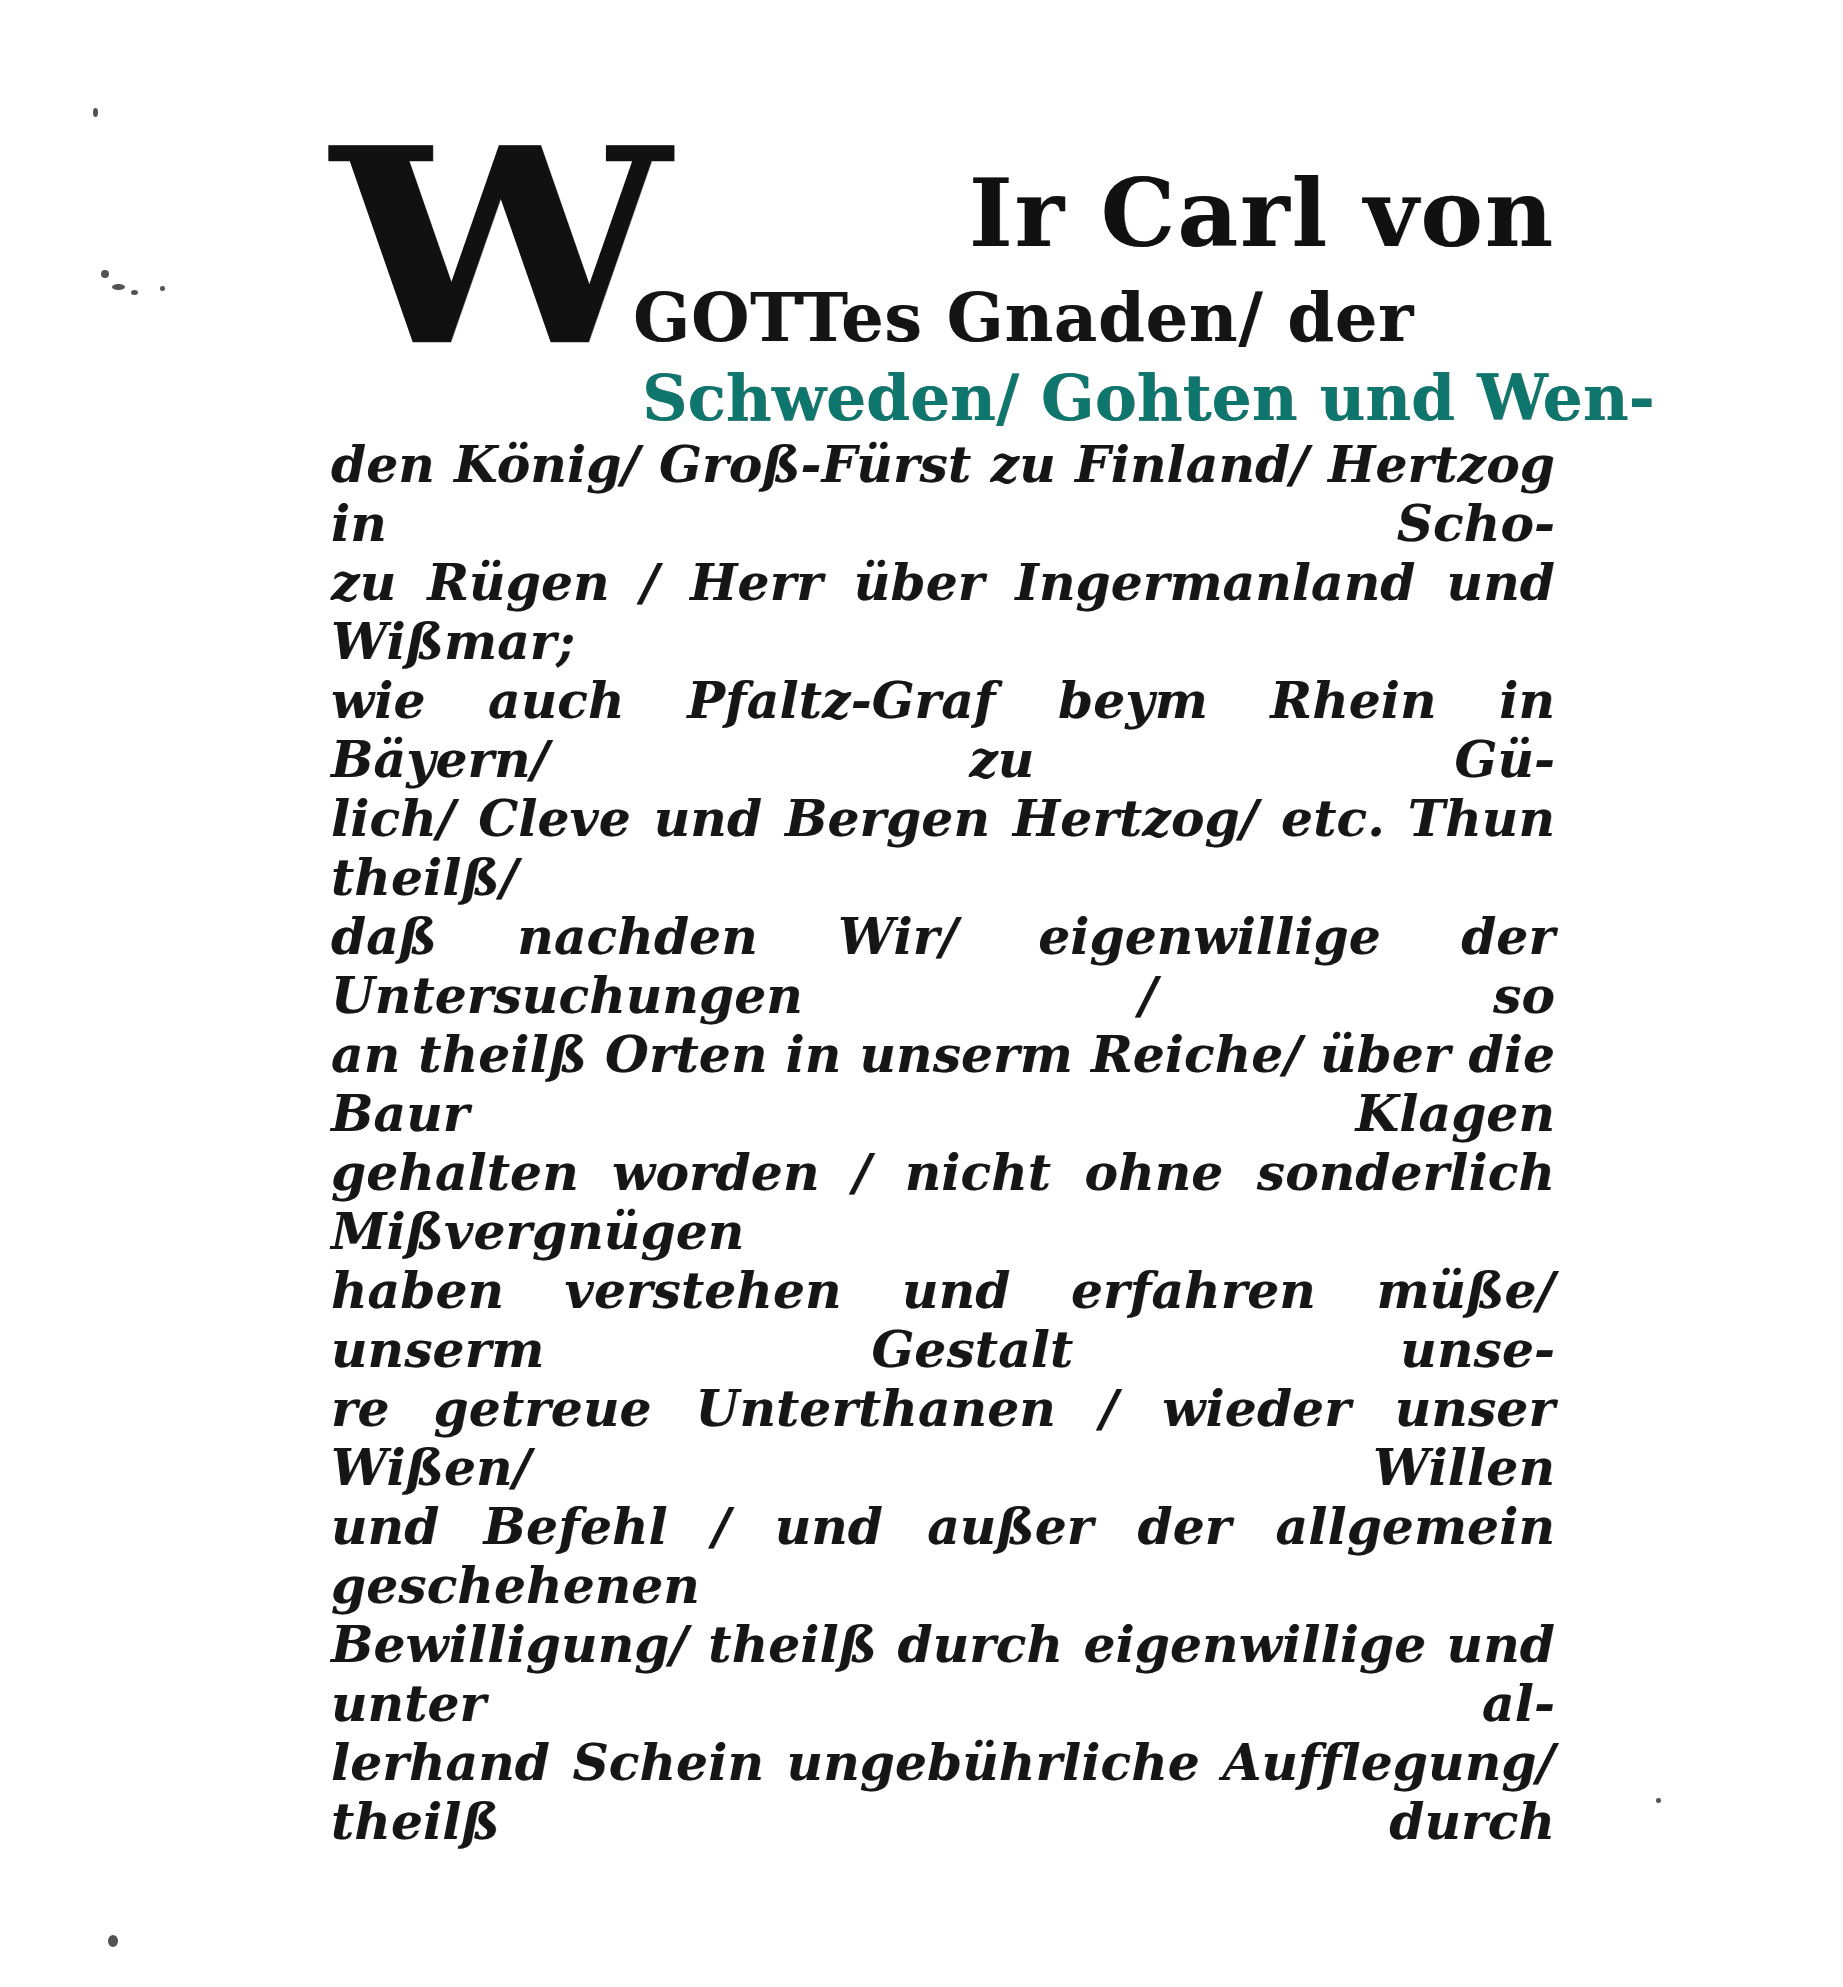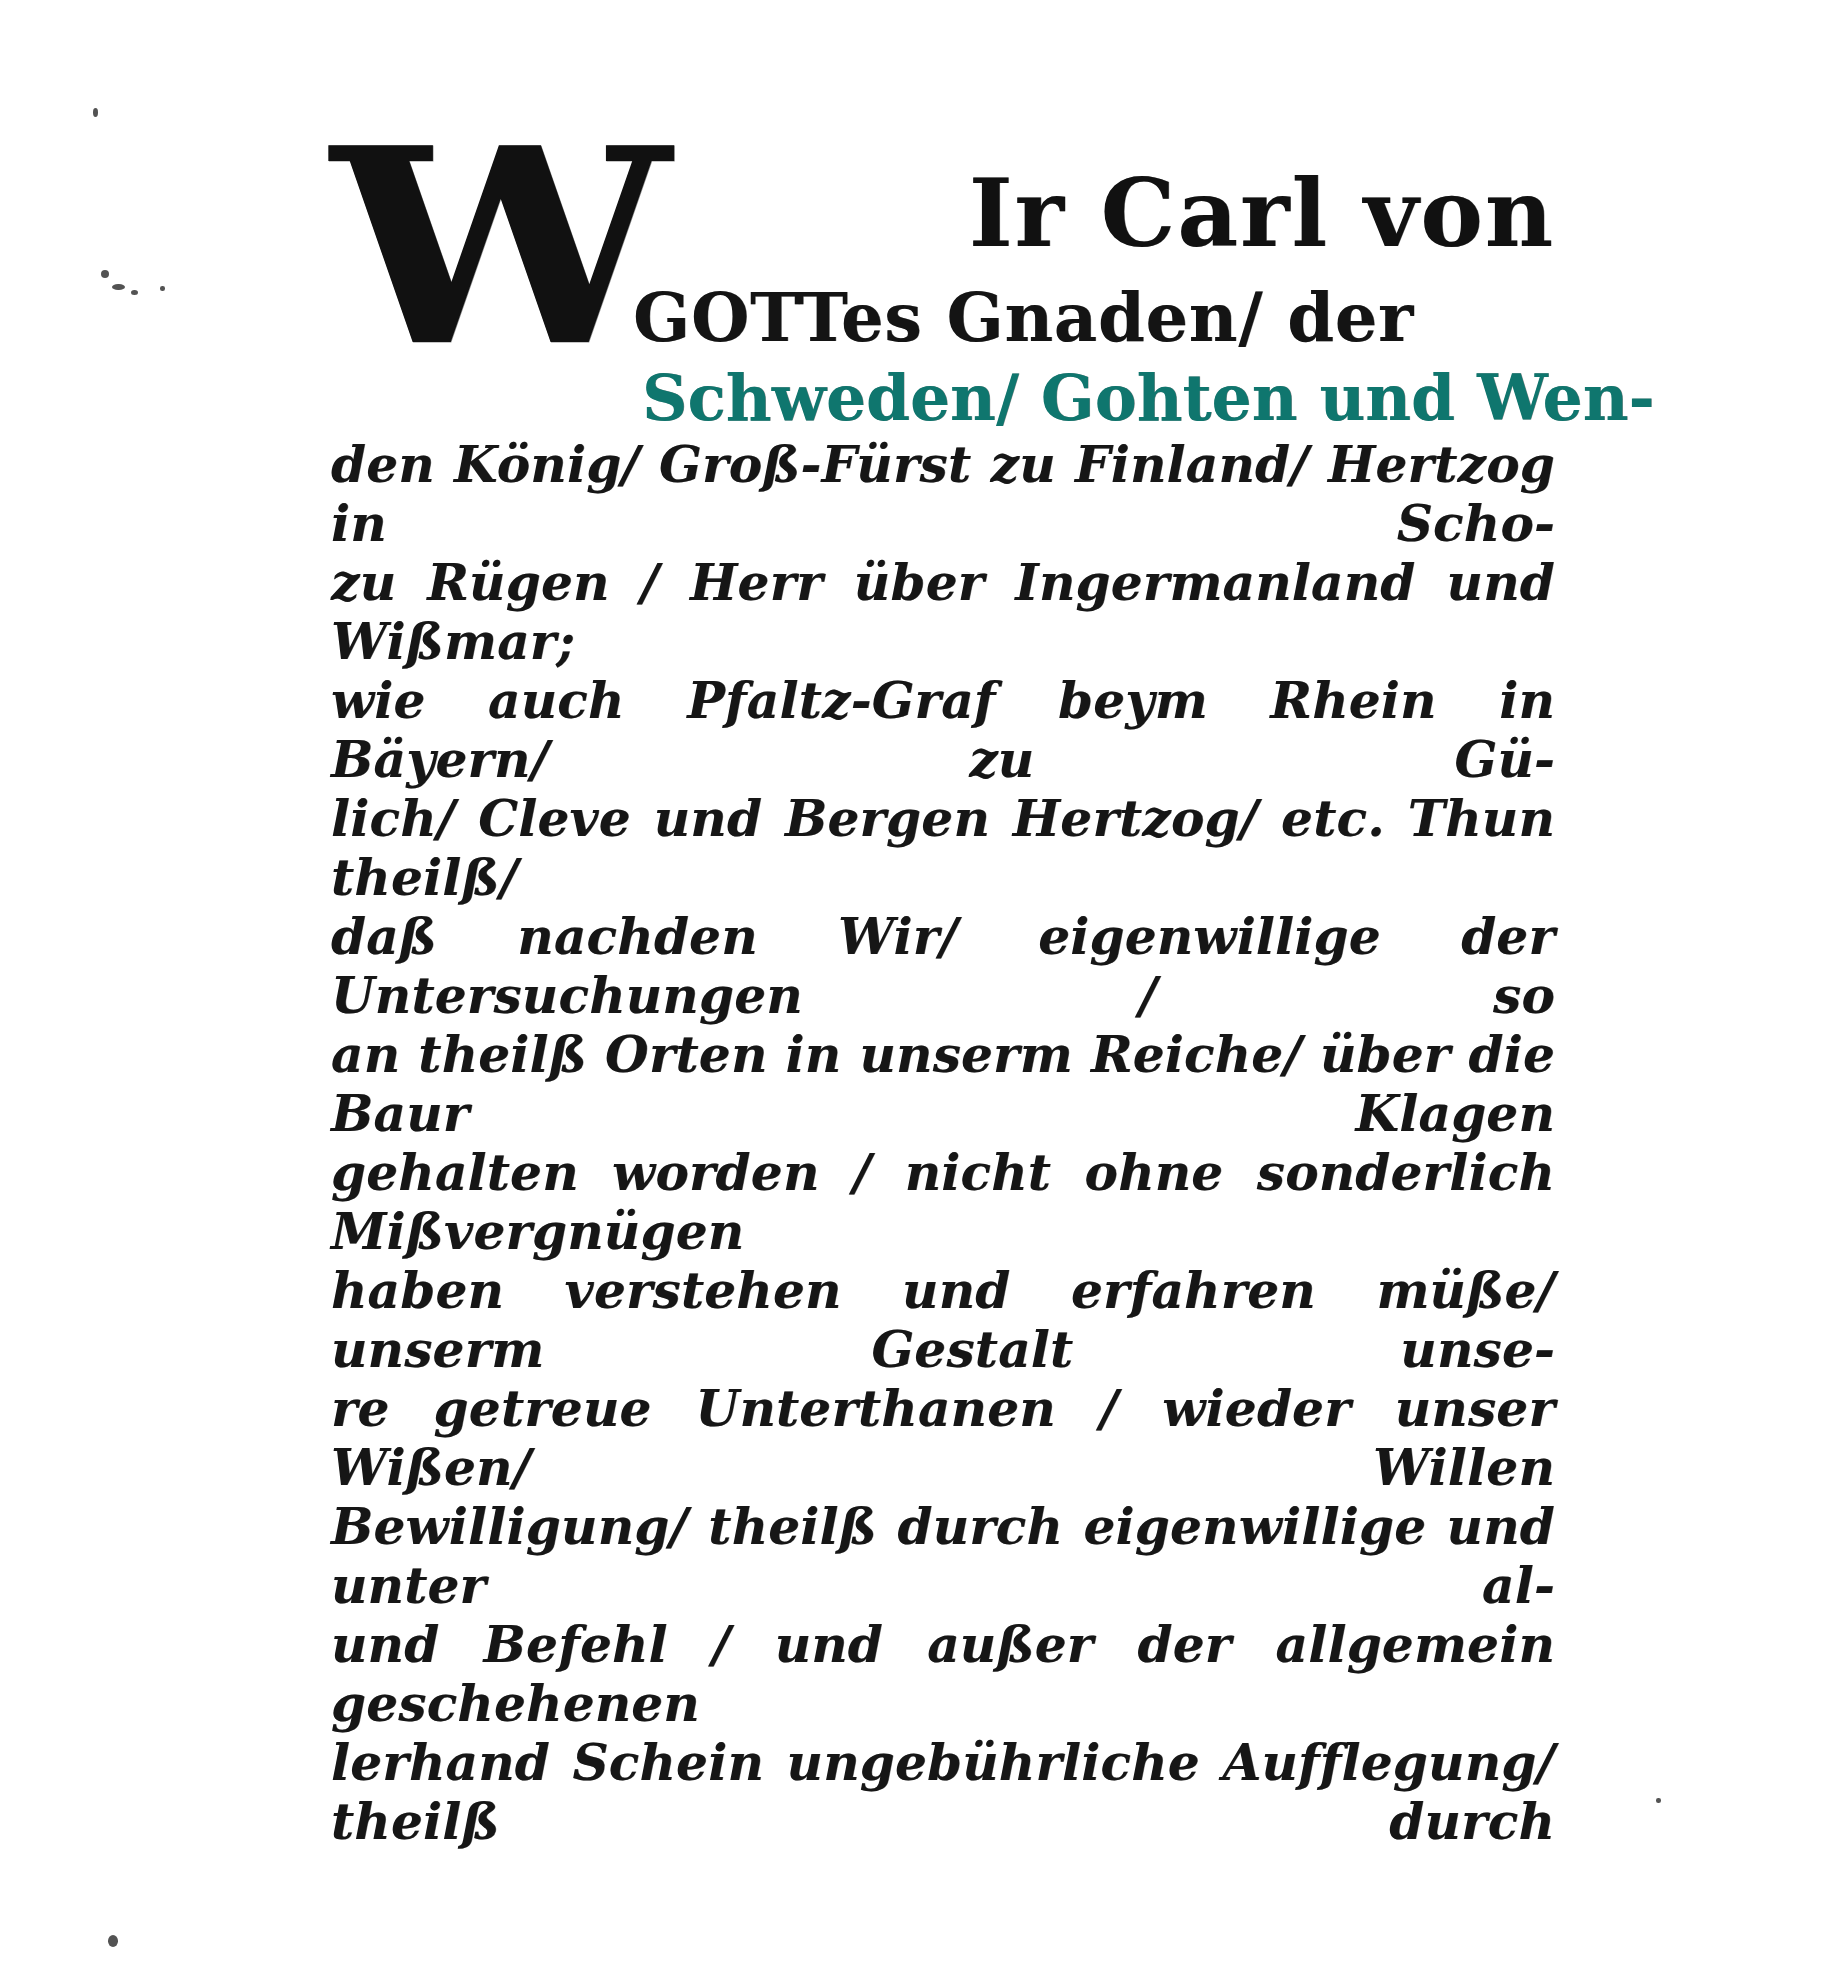--- a/index.html
+++ b/index.html
@@ -149,20 +149,20 @@
     <div id="bodylines">
         <div class="bodyline">den König/ Groß-Fürst zu Finland/ Hertzog in Scho-</div>
         <div class="bodyline">zu Rügen / Herr über Ingermanland und Wißmar;</div>
         <div class="bodyline">wie auch Pfaltz-Graf beym Rhein in Bäyern/ zu Gü-</div>
         <div class="bodyline">lich/ Cleve und Bergen Hertzog/ etc. Thun theilß/</div>
         <div class="bodyline">daß nachden Wir/ eigenwillige der Untersuchungen / so</div>
         <div class="bodyline">an theilß Orten in unserm Reiche/ über die Baur Klagen</div>
         <div class="bodyline">gehalten worden / nicht ohne sonderlich Mißvergnügen</div>
         <div class="bodyline">haben verstehen und erfahren müße/ unserm Gestalt unse-</div>
         <div class="bodyline">re getreue Unterthanen / wieder unser Wißen/ Willen</div>
+        <div class="bodyline">und Befehl / und außer der allgemein geschehenen</div>
         <div class="bodyline">Bewilligung/ theilß durch eigenwillige und unter al-</div>
-        <div class="bodyline">und Befehl / und außer der allgemein geschehenen</div>
         <div class="bodyline">lerhand Schein ungebührliche Aufflegung/ theilß durch</div>
       </div>
 
   </div>
 </div>
 
 
 </body></html>

